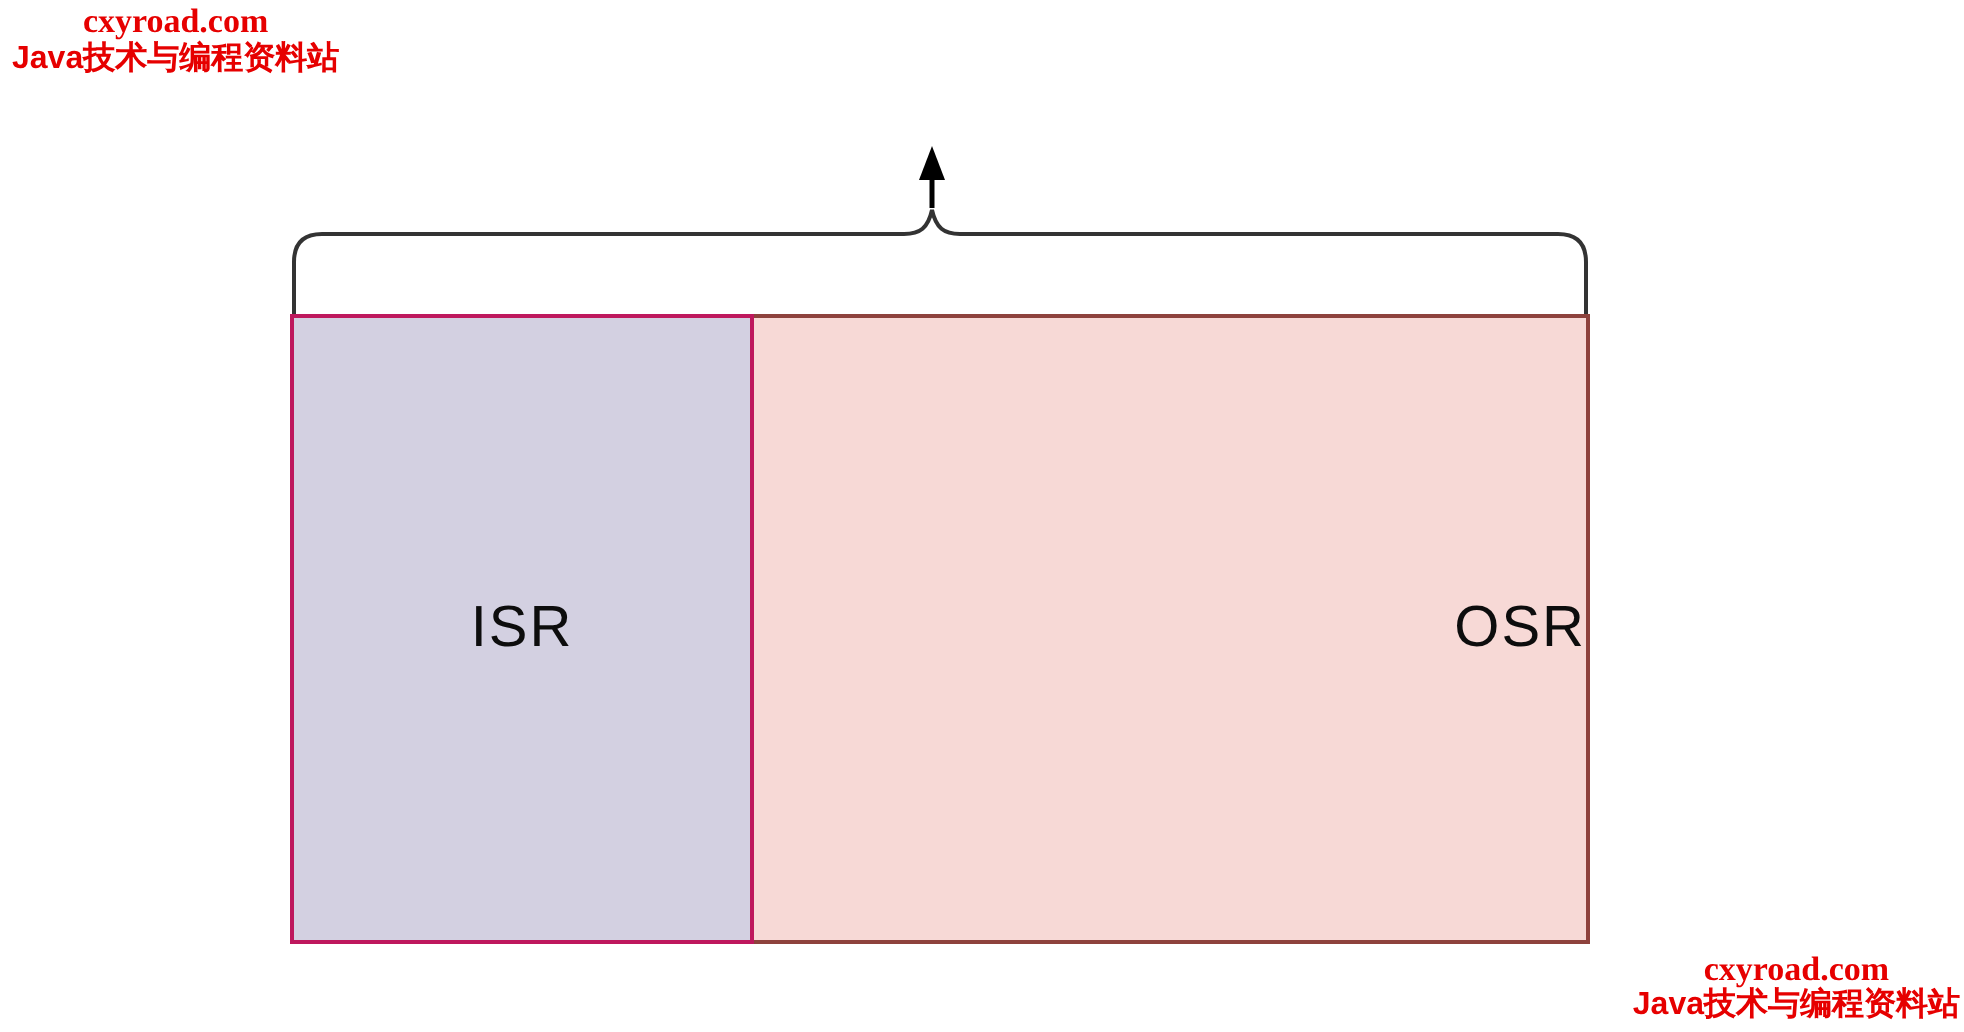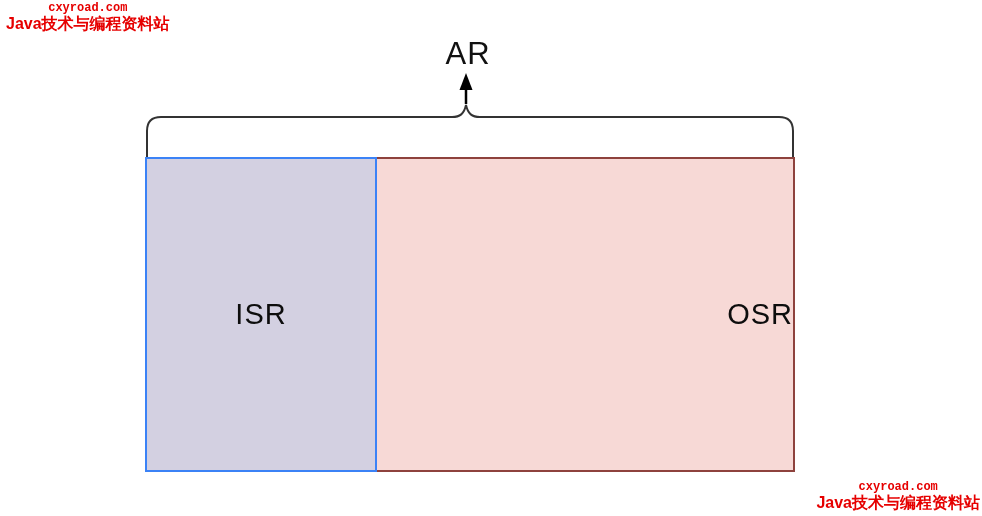--- a/index.html
+++ b/index.html
@@ -17,22 +17,22 @@
   }
 
   
   .watermark {
     position: absolute;
     text-align: center;
     line-height: 1.1;
     white-space: nowrap;
   }
   .watermark .site {
-    font-family: Liberation Mono, monospace;
-    font-size: 12px;
+    font-family: Liberation Serif, serif;
+    font-size: 17px;
     font-weight: 700;
     display: block;
   }
   .watermark .tagline {
     font-family: "Liberation Sans", sans-serif;
     font-size: 16px;
     font-weight: 700;
     display: block;
   }
   .watermark-top-left { left: 6px; top: 2px; }
@@ -79,42 +79,41 @@
     display: flex;
     align-items: center;
     justify-content: center;
     font-size: 29px;
     color: #0d0d0d;
     letter-spacing: 1px;
   }
   .region-isr {
     left: 145px;
     width: 232px;
-    border: 2px solid #3b82f6;
+    border: 2px solid #be185d;
     z-index: 2;
   }
   .region-osr {
     left: 377px;
     width: 418px;
     border: 2px solid #8e423d;
     border-left: none;
     z-index: 1;
   }
 </style>
 </head>
 <body>
 
 <div class="stage">
 
   <div class="watermark watermark-top-left">
     <span class="site" style="color: rgb(230, 0, 0);">cxyroad.com</span>
     <span class="tagline" style="color: rgb(230, 0, 0);">Java技术与编程资料站</span>
   </div>
 
-  <div class="ar-title">AR</div>
 
   <svg class="brace-svg" viewBox="0 0 662 90">
     <path class="brace-path" d="M 7 87 L 7 61 Q 7 47 21 47 L 312 47 C 320 47 324 44 326 35 C 328 44 332 47 340 47 L 639 47 Q 653 47 653 61 L 653 87" style="stroke: rgb(51, 51, 51);"></path>
     <line class="arrow-stem" x1="326" y1="34" x2="326" y2="16" style="stroke: rgb(0, 0, 0);"></line>
     <polygon class="arrow-head" points="326,3 319.5,20 332.5,20" style="fill: rgb(0, 0, 0);"></polygon>
   </svg>
 
   <div class="region region-isr" style="background-color: rgb(211, 208, 225);">
     <span>ISR</span>
   </div>

